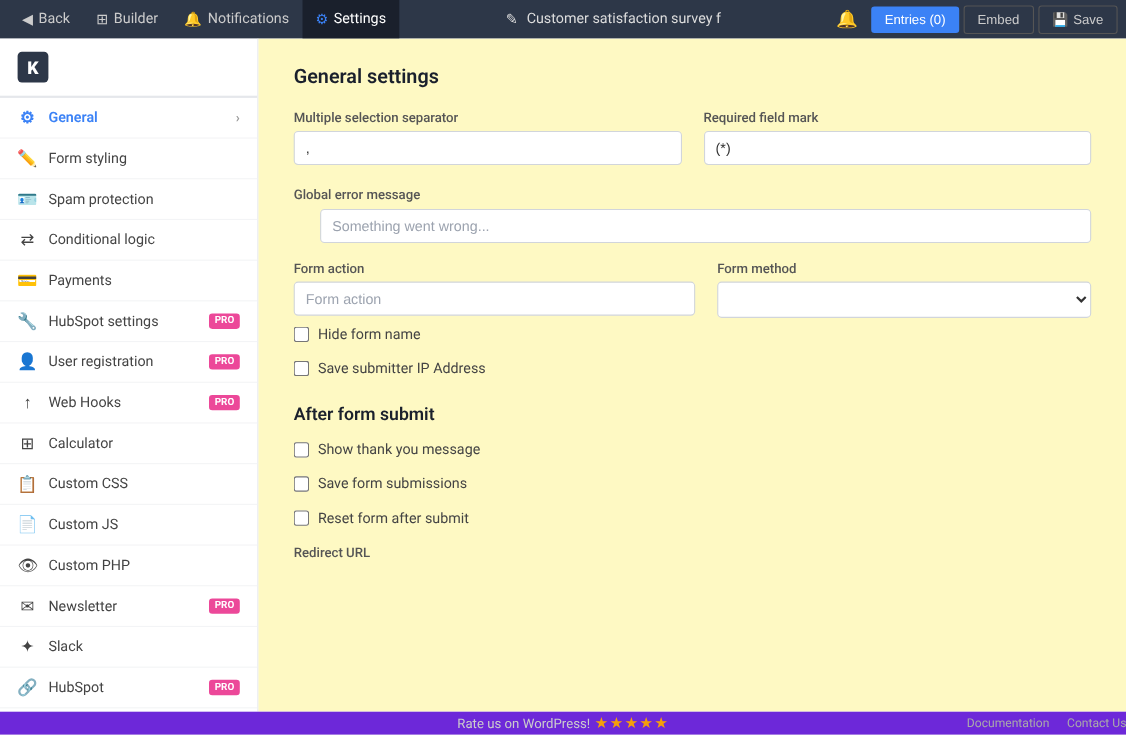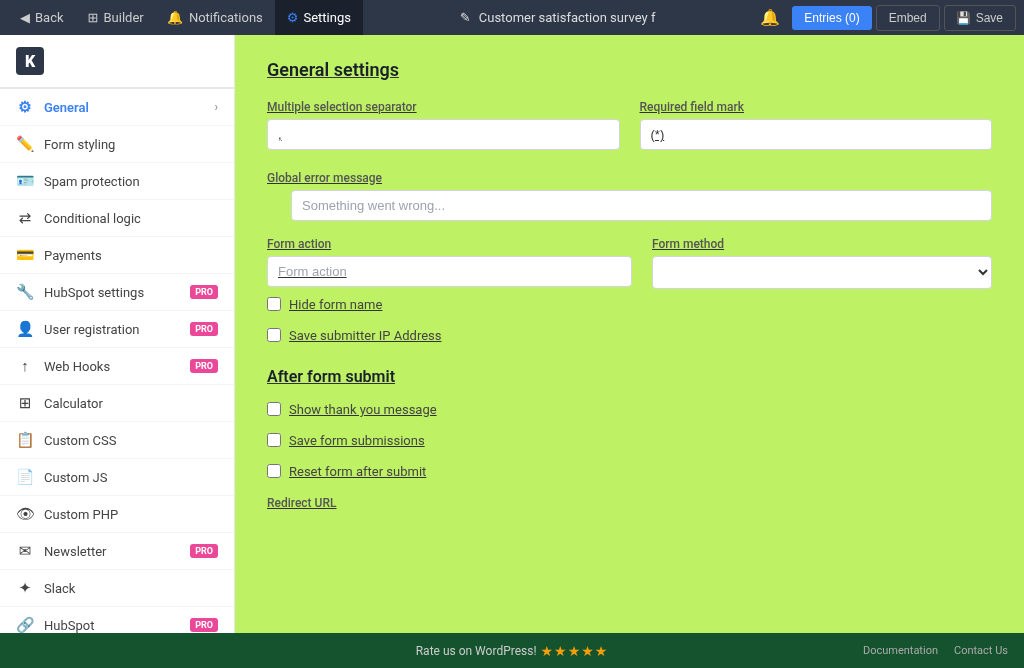--- a/index.html
+++ b/index.html
@@ -30,21 +30,21 @@
     }
     .sidebar-item.active { color: #3b82f6; font-weight: 600; }
     .sidebar-item .s-icon { width: 18px; text-align: center; font-size: 15px; flex-shrink: 0; }
     .sidebar-item-label { flex: 1; }
     .pro-badge {
       background: #ec4899; color: #fff; font-size: 9px; font-weight: 700; padding: 2px 5px; border-radius: 3px; margin-left: 4px; text-align: center;
     }
     .chevron { color: #999; font-size: 12px; }
 
     
-    .content { flex: 1; overflow-y: auto; padding: 24px 32px; background: #bef264; text-decoration: underline; }
+    .content { flex: 1; overflow-y: auto; padding: 24px 32px; background: #fef9c3; }
     .section-title { font-size: 18px; font-weight: 600; color: #1a202c; margin-bottom: 20px; }
     .form-grid { display: grid; grid-template-columns: 1fr 1fr; gap: 20px; margin-bottom: 20px; }
     .form-group { display: flex; flex-direction: column; gap: 5px; }
     .form-label { font-size: 12px; color: #555; font-weight: 500; }
     .form-input {
       border: 1px solid #d1d5db; border-radius: 4px; padding: 7px 10px; font-size: 13px; color: #333; outline: none;
     }
     .form-input::placeholder { color: #9ca3af; }
     .form-select {
       border: 1px solid #d1d5db; border-radius: 4px; padding: 7px 10px; font-size: 13px; color: #333; outline: none; appearance: auto; background: #fff; width: 100%;
@@ -54,25 +54,25 @@
     .form-row-two { display: grid; grid-template-columns: 1fr 340px; gap: 20px; margin-bottom: 8px; }
 
     .checkbox-row { display: flex; gap: 8px; margin-bottom: 16px; }
     .checkbox-row input[type="checkbox"] { width: 14px; height: 14px; cursor: pointer; }
     .checkbox-label { font-size: 13px; color: #444; }
 
     .subsection-title { font-size: 16px; font-weight: 600; color: #1a202c; margin: 24px 0 16px 0; }
 
     
     .bottom-bar {
-      background: #14532d; height: 35px; display: flex; align-items: center; justify-content: center; flex-shrink: 0; position: relative;
+      background: #6d28d9; height: 21px; display: flex; align-items: center; justify-content: center; flex-shrink: 0; position: relative;
     }
     .bottom-bar-text { color: #ccc; font-size: 12px; display: flex; align-items: center; gap: 4px; }
     .stars { color: #f59e0b; font-size: 14px; letter-spacing: 1px; }
-    .bottom-bar-links { position: absolute; right: 16px; display: flex; gap: 16px; }
+    .bottom-bar-links { position: absolute; right: 0; display: flex; gap: 16px; }
     .bottom-link { color: #aaa; font-size: 11px; cursor: pointer; text-decoration: none; }
     .k-logo { background: #2d3748; color: #fff; font-weight: 900; font-size: 16px; width: 28px; height: 28px; display: flex; align-items: center; justify-content: center; border-radius: 4px; }
   </style>
 </head>
 <body>
 
 <div class="top-nav">
   <div class="top-nav-item">
     <span>◀</span>
     <span>Back</span>

